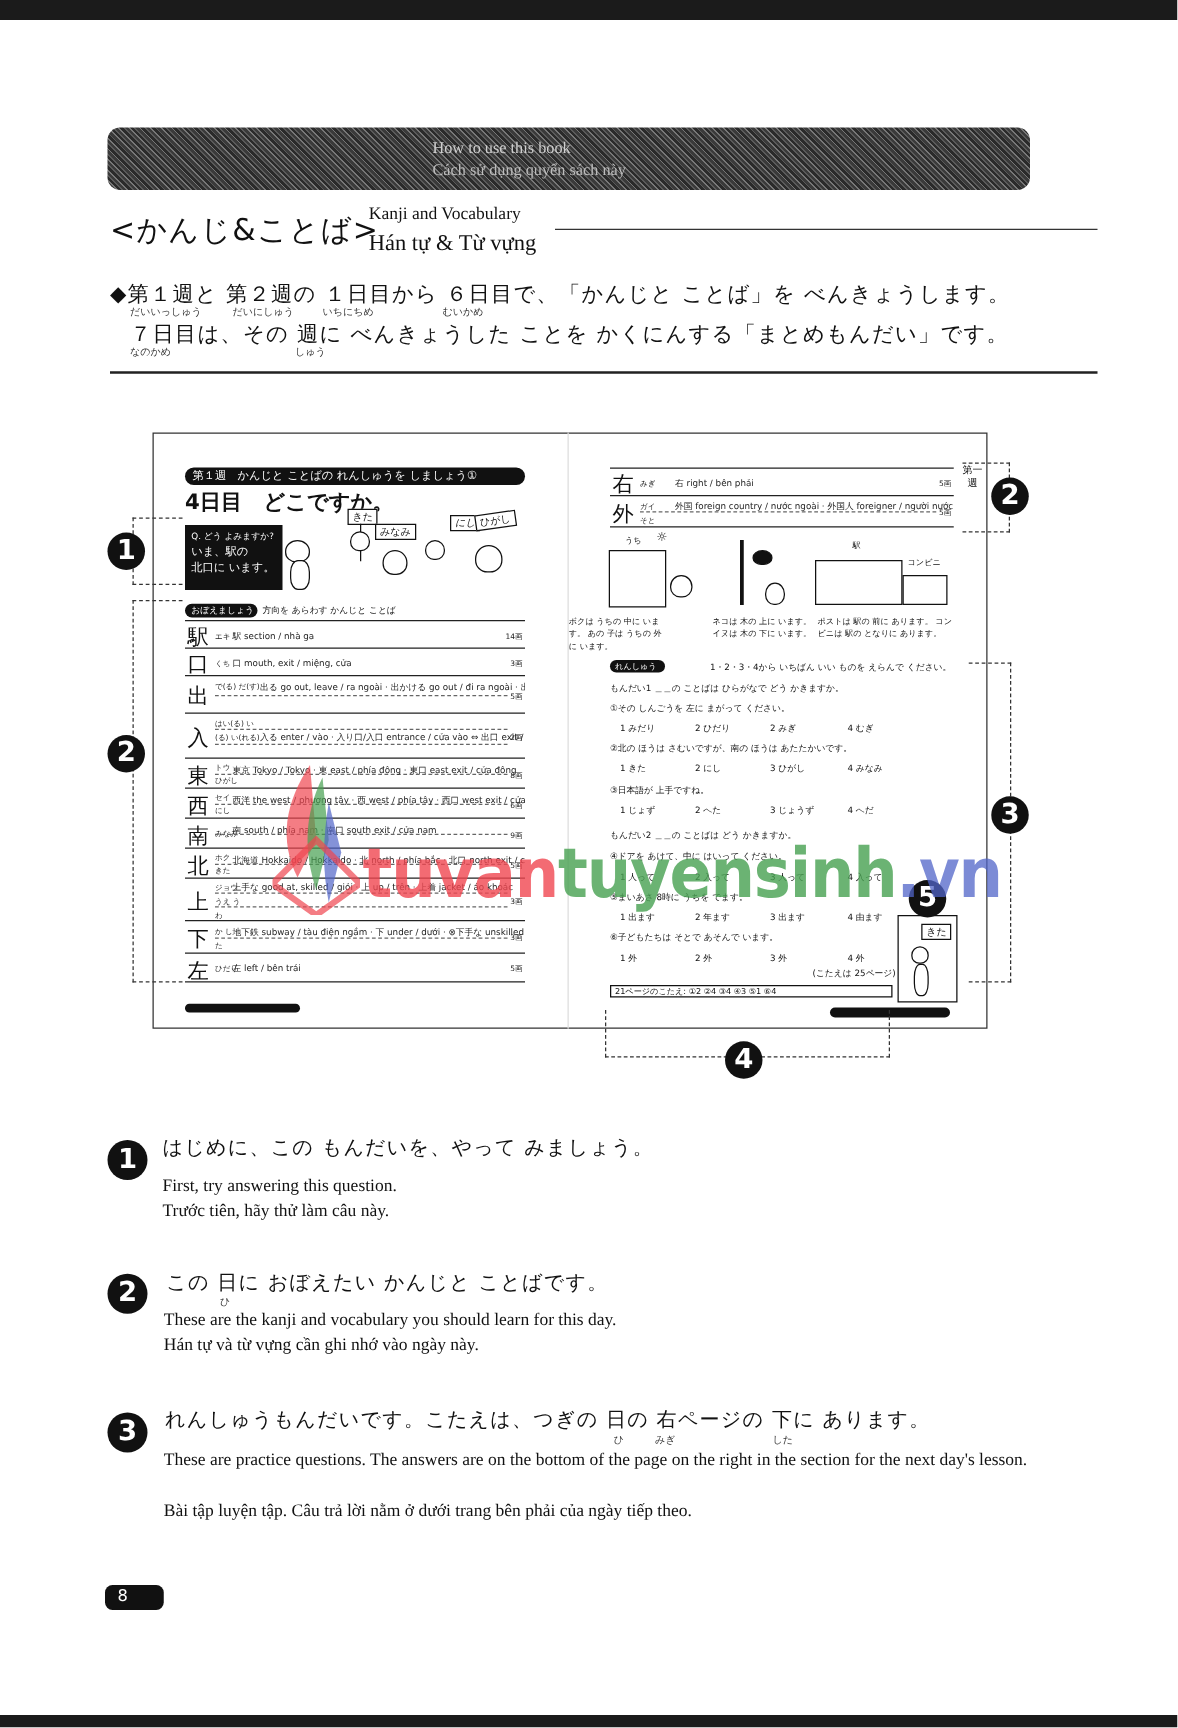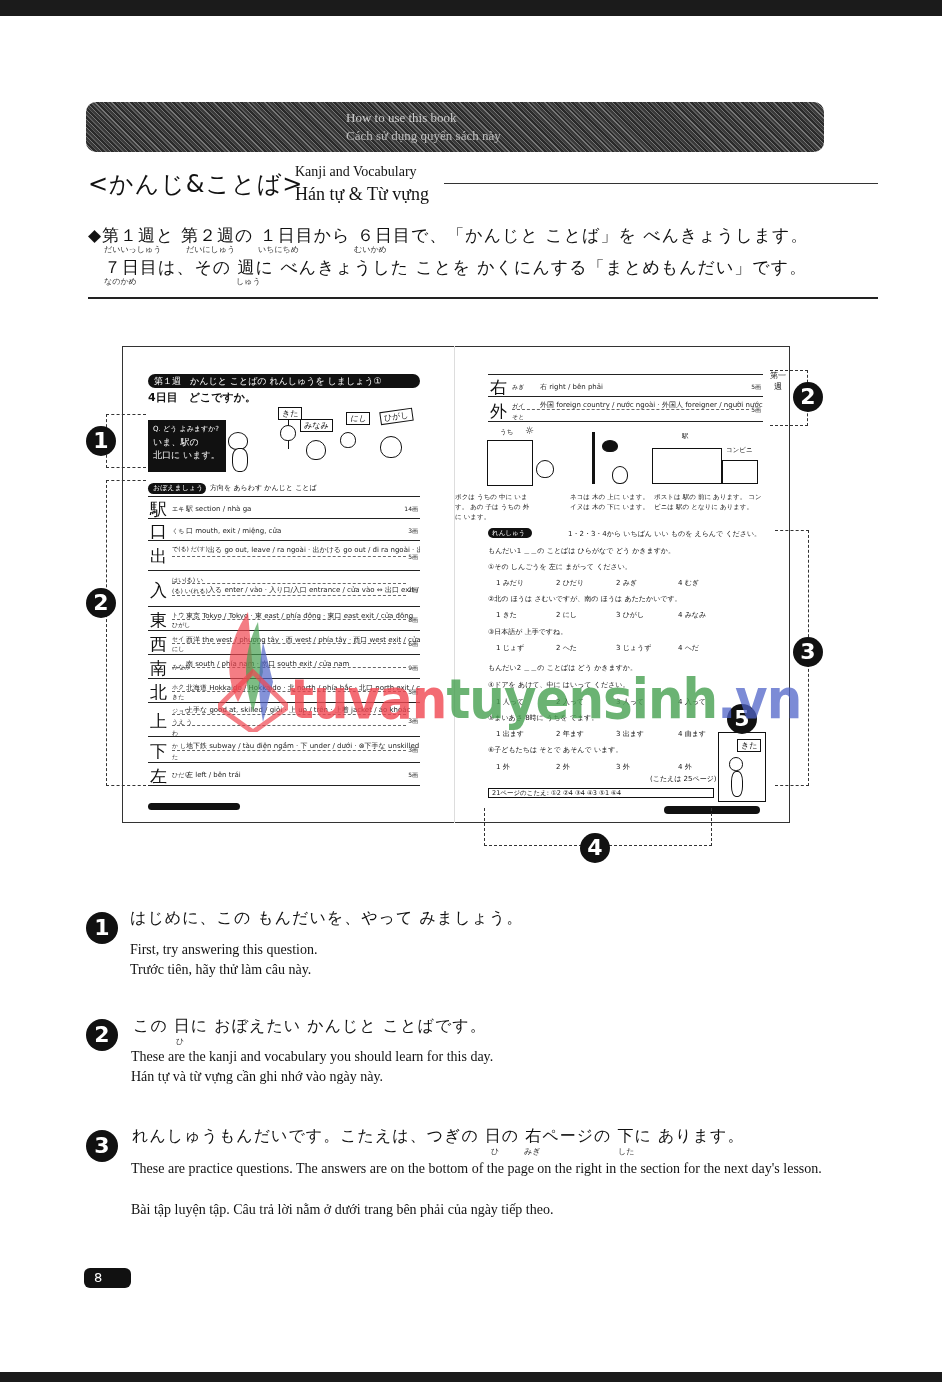--- a/index.html
+++ b/index.html
@@ -28,21 +28,21 @@
   .intro.l1 { top: 224px; }
   .intro.l2 { top: 256px; left: 104px; }
   .furi { position: absolute; font-size: 8px; color: #333; white-space: nowrap; }
   .intro-rule { position: absolute; left: 88px; top: 297px; width: 790px; height: 2px; background: #222; }
 
   
   .spread { position: absolute; left: 122px; top: 346px; width: 668px; height: 477px; border: 1.5px solid #333; background: #fff; }
   .spread-fold { position: absolute; left: 454px; top: 346px; width: 1px; height: 477px; background: #ddd; }
   .lp-header { position: absolute; left: 148px; top: 374px; width: 272px; height: 14px; background: #111; border-radius: 7px;
     color: #fff; font-size: 9px; line-height: 14px; padding-left: 6px; white-space: nowrap; }
-  .lp-day { position: absolute; left: 148px; top: 390px; font-size: 11px; font-weight: bold; }
+  .lp-day { position: absolute; left: 148px; top: 390px; font-size: 17px; font-weight: bold; }
   .q-board { position: absolute; left: 148px; top: 420px; width: 78px; height: 52px; background: #111; color: #fff; font-size: 9px; line-height: 13px; padding: 3px 5px; }
   .sign { position: absolute; border: 1px solid #111; background: #fff; font-size: 8px; padding: 0 3px; line-height: 11px; }
   .stick { position: absolute; width: 1px; background: #111; }
   .char { position: absolute; border: 1.5px solid #111; border-radius: 50% 50% 45% 45%; background: #fff; }
   .oboe-bar { position: absolute; left: 148px; top: 483px; width: 272px; height: 12px; }
   .oboe-pill { position: absolute; left: 0; top: 0; width: 58px; height: 11px; background: #111; border-radius: 6px; color: #fff; font-size: 7px; line-height: 11px; padding-left: 5px; }
   .oboe-text { position: absolute; left: 62px; top: 0; font-size: 7px; line-height: 11px; white-space: nowrap; }
 
   .krow { position: absolute; left: 148px; width: 272px; border-top: 1px solid #222; }
   .kanji { position: absolute; left: 2px; font-size: 17px; font-family: "DejaVu Serif", serif; }
@@ -119,21 +119,21 @@
   <div>北口に います。</div>
 </div>
 
 <div class="char" style="left:228px;top:432px;width:20px;height:18px;"></div>
 <div class="char" style="left:232px;top:448px;width:16px;height:24px;border-radius:40%;"></div>
 <div class="sign" style="left:278px;top:407px;">きた</div>
 <div class="stick" style="left:288px;top:419px;height:30px;"></div>
 <div class="char" style="left:280px;top:425px;width:16px;height:16px;"></div>
 <div class="sign" style="left:300px;top:419px;">みなみ</div>
 <div class="char" style="left:306px;top:440px;width:20px;height:20px;"></div>
-<div class="sign" style="left:346px;top:412px;font-style:italic;">にし</div>
+<div class="sign" style="left:360px;top:412px;font-style:italic;">にし</div>
 <div class="char" style="left:340px;top:432px;width:16px;height:16px;"></div>
 <div class="sign" style="left:380px;top:410px;transform:rotate(-8deg);">ひがし</div>
 <div class="char" style="left:380px;top:436px;width:22px;height:22px;"></div>
 
 <div class="oboe-bar">
   <span class="oboe-pill">おぼえましょう</span>
   <span class="oboe-text">方向を あらわす かんじと ことば</span>
 </div>
 
 <div class="krow" style="top:496px;height:22px;">

